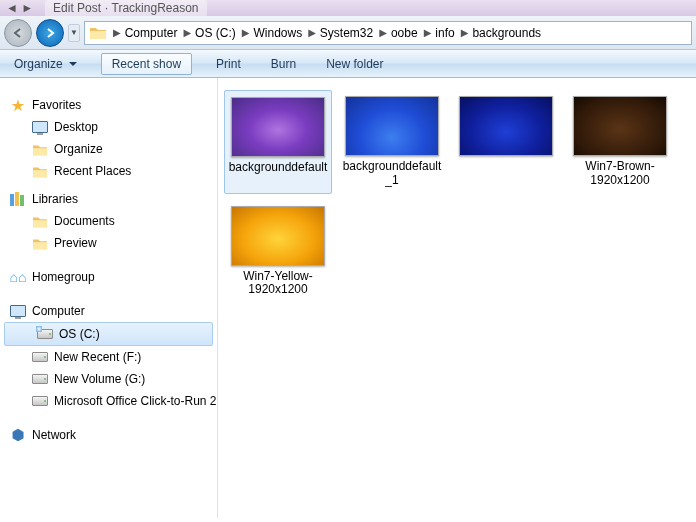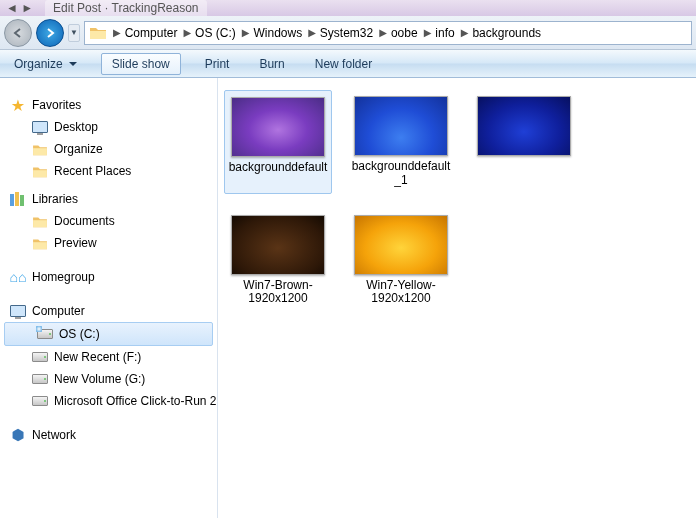--- a/index.html
+++ b/index.html
@@ -39,21 +39,21 @@
 .star { color:#f5b631; font-size:16px; }
 .lib { width:16px;height:14px; }
 .monitor { width:16px; height:12px; background:#cfe6fb; border:1px solid #44698b; border-radius:1px; position:relative; }
 .monitor::after { content:""; position:absolute; bottom:-3px; left:4px; width:6px; height:2px; background:#a0a0a0; }
 .drive { width:16px; height:10px; background:linear-gradient(#f4f4f4,#c7c7c7); border:1px solid #8b8b8b; border-radius:1px; position:relative; }
 .drive::after{content:"";position:absolute;right:1px;top:3px;width:2px;height:2px;background:#5fbf5f;border-radius:50%;}
 .drive.os::before{content:"";position:absolute;left:-2px;top:-4px;width:6px;height:6px;background:radial-gradient(circle,#fff,#4aa0e0);border-radius:1px;}
 .net-ico { color:#3977b7; font-size:15px; }
 .hg-ico { color:#3aa3e6; font-size:14px; }
 
-.content { flex:1; padding:12px 6px; display:flex; flex-wrap:wrap; align-content:flex-start; gap:15px; }
+.content { flex:1; padding:12px 6px; display:flex; flex-wrap:wrap; align-content:flex-start; gap:6px; }
 .item { width:108px; display:flex; flex-direction:column; align-items:center; gap:4px; padding:6px 2px; text-align:center; }
 .item.selected { background:#e6f1fc; border:1px solid #9fc7ee; border-radius:2px; }
 .thumb { width:94px; height:60px; border:1px solid #aaa; box-shadow:0 1px 2px rgba(0,0,0,.3); }
 .t-purple { background:radial-gradient(ellipse at 50% 55%, #b074e0 0%, #7a3cc0 45%, #4a2d86 100%); position:relative; }
 .t-blue1  { background:radial-gradient(ellipse at 50% 70%, #3d7ef0 0%, #1f4dd6 50%, #13329c 100%); }
 .t-blue2  { background:radial-gradient(ellipse at 50% 60%, #1f3fd6 0%, #0f1f9c 55%, #071060 100%); }
 .t-brown  { background:radial-gradient(ellipse at 50% 55%, #5a3416 0%, #2e1808 70%, #140a02 100%); }
 .t-yellow { background:radial-gradient(ellipse at 50% 55%, #ffd43a 0%, #f5a30a 55%, #c77500 100%); }
 .item .label { font-size:12px; line-height:1.15; word-break:break-word; color:#000; }
 
@@ -118,21 +118,21 @@
       </div>
   </div>
 </div>
 
 <div class="toolbar">
   <div class="tbtn">
       <span>Organize</span>
       <span class="caret-down"></span>
     </div>
   <div class="tbtn boxed">
-      <span>Slide show</span>
+      <span>Recent show</span>
     </div>
   <div class="tbtn">
       <span>Print</span>
     </div>
   <div class="tbtn">
       <span>Burn</span>
     </div>
   <div class="tbtn">
       <span>New folder</span>
     </div>

